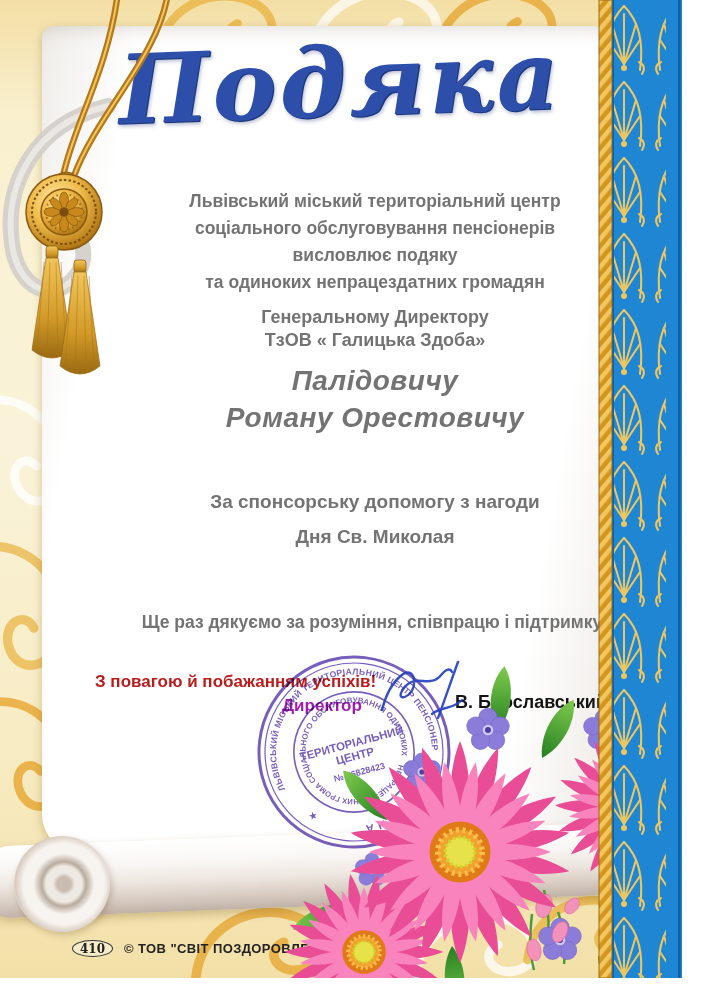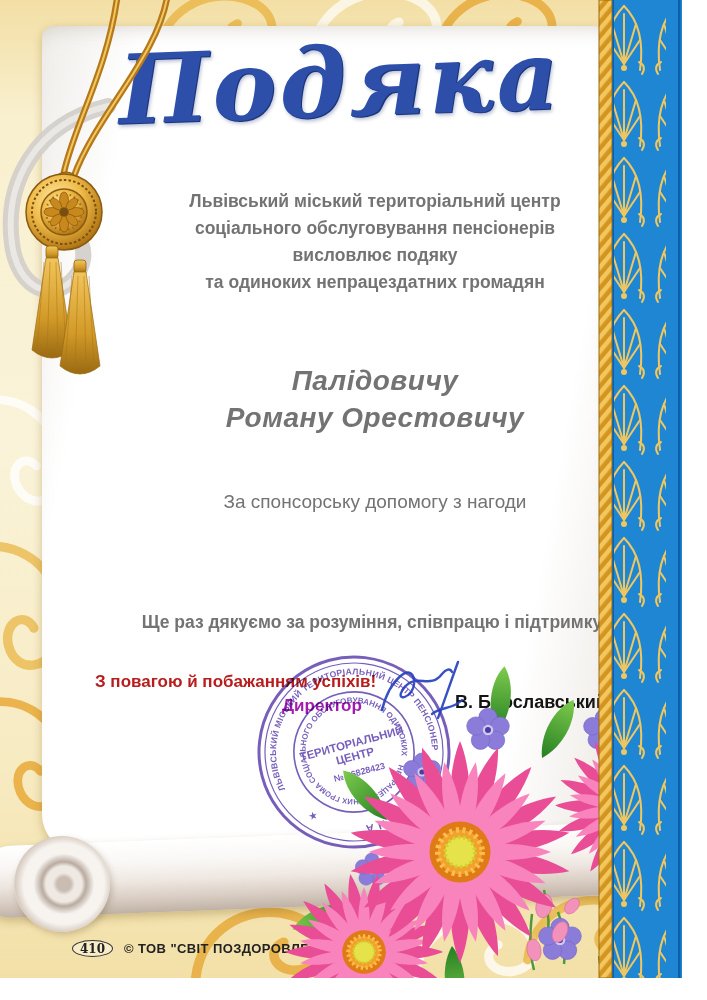--- a/index.html
+++ b/index.html
@@ -33,21 +33,21 @@
 
   
   .text-col{position:absolute;left:95px;width:560px;text-align:center;z-index:5;color:#737373;}
   .title{position:absolute;left:60px;top:30px;width:560px;text-align:center;z-index:5;
     font-family:"DejaVu Serif",serif;font-style:italic;font-weight:bold;
     font-size:96px;line-height:1.1;color:#2d4fa9;letter-spacing:3px;transform:rotate(-2deg);
     text-shadow:1px 1px 0 #1b3579,2px 3px 4px rgba(20,40,110,.3);}
   .issuer{top:188px;font-size:17.5px;font-weight:700;line-height:27px;}
   .position{top:306px;font-size:18px;font-weight:700;line-height:23px;}
   .big-name{top:362px;font-size:28px;font-weight:700;font-style:italic;line-height:37px;letter-spacing:.5px;}
-  .reason{top:484px;font-size:19px;font-weight:400;line-height:35px;}
+  .reason{top:484px;font-size:19px;font-weight:700;line-height:35px;}
   .thanks{top:612px;font-size:17.5px;font-weight:700;}
   .respect{position:absolute;left:95px;top:672px;font-size:17px;font-weight:700;z-index:5;color:#b91c1c;}
   .director{position:absolute;left:282px;top:696px;font-size:17px;font-weight:700;z-index:5;color:#a21caf;}
   .signer-name{position:absolute;left:455px;top:692px;font-size:18px;font-weight:700;z-index:5;color:#141414;}
 
   .signature{position:absolute;left:372px;top:656px;z-index:7;}
   .stamp{position:absolute;left:250px;top:648px;z-index:6;mix-blend-mode:multiply;opacity:.84;}
   .stamp text{font-family:"Liberation Sans",sans-serif;font-weight:bold;fill:#5d3fae;}
 
   .bouquet{position:absolute;left:292px;top:700px;z-index:8;overflow:visible;}
@@ -101,27 +101,32 @@
 
   <div class="title">Подяка</div>
 
   <div class="text-col issuer">
     <div>Львівський міський територіальний центр</div>
     <div>соціального обслуговування пенсіонерів</div>
     <div>висловлює подяку</div>
     <div>та одиноких непрацездатних громадян</div>
   </div>
 
+  <div class="text-col position">
+    <div>Генеральному Директору</div>
+    <div>ТзОВ « Галицька Здоба»</div>
+  </div>
   <div class="text-col big-name">
     <div>Палідовичу</div>
     <div>Роману Орестовичу</div>
   </div>
 
   <div class="text-col reason">
     <div>За спонсорську допомогу  з нагоди</div>
+    <div>Дня Св. Миколая</div>
   </div>
 
   <div class="text-col thanks">Ще раз дякуємо за розуміння, співпрацю і підтримку!</div>
 
   <div class="respect">З повагою й побажанням успіхів!</div>
   <div class="director">Директор</div>
   <div class="signer-name">В. Брославський</div>
 
   <svg class="signature" width="120" height="70">
     <g fill="none" stroke="#2742c0" stroke-width="2.4" stroke-linecap="round" opacity=".92">

